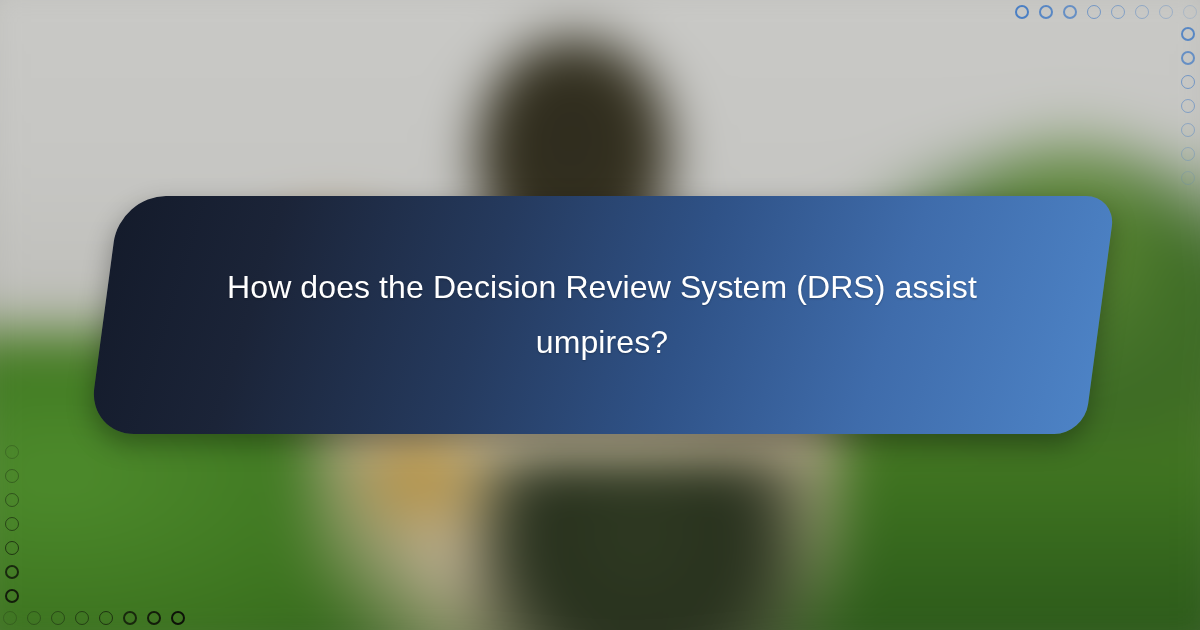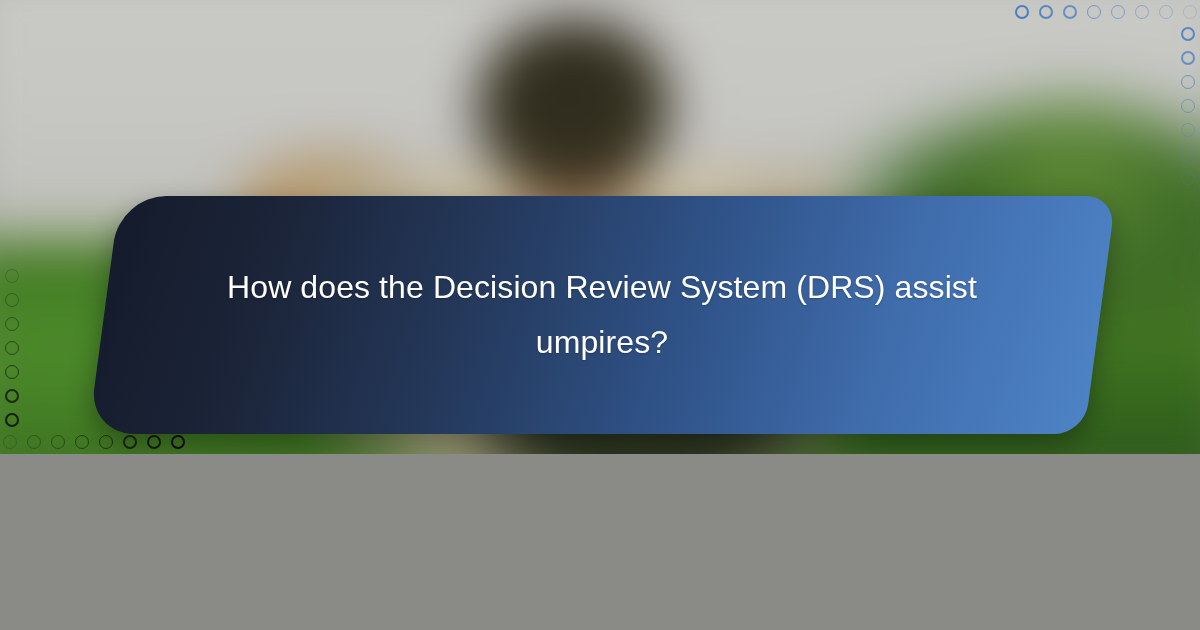--- a/index.html
+++ b/index.html
@@ -6,21 +6,21 @@
 
   html, body {
     width:1200px; height:630px;
     overflow:hidden;
     background:#8a8a86;
     font-family:"Liberation Sans", sans-serif;
   }
 
   .stage {
     position:relative;
-    width:1200px; height:454px;
+    width:1200px; height:630px;
     overflow:hidden;
   }
 
   
   .photo {
     position:absolute; inset:-40px;
     overflow:hidden;
   }
   .sky {
     position:absolute; left:0; top:0; right:0; height:54%;

